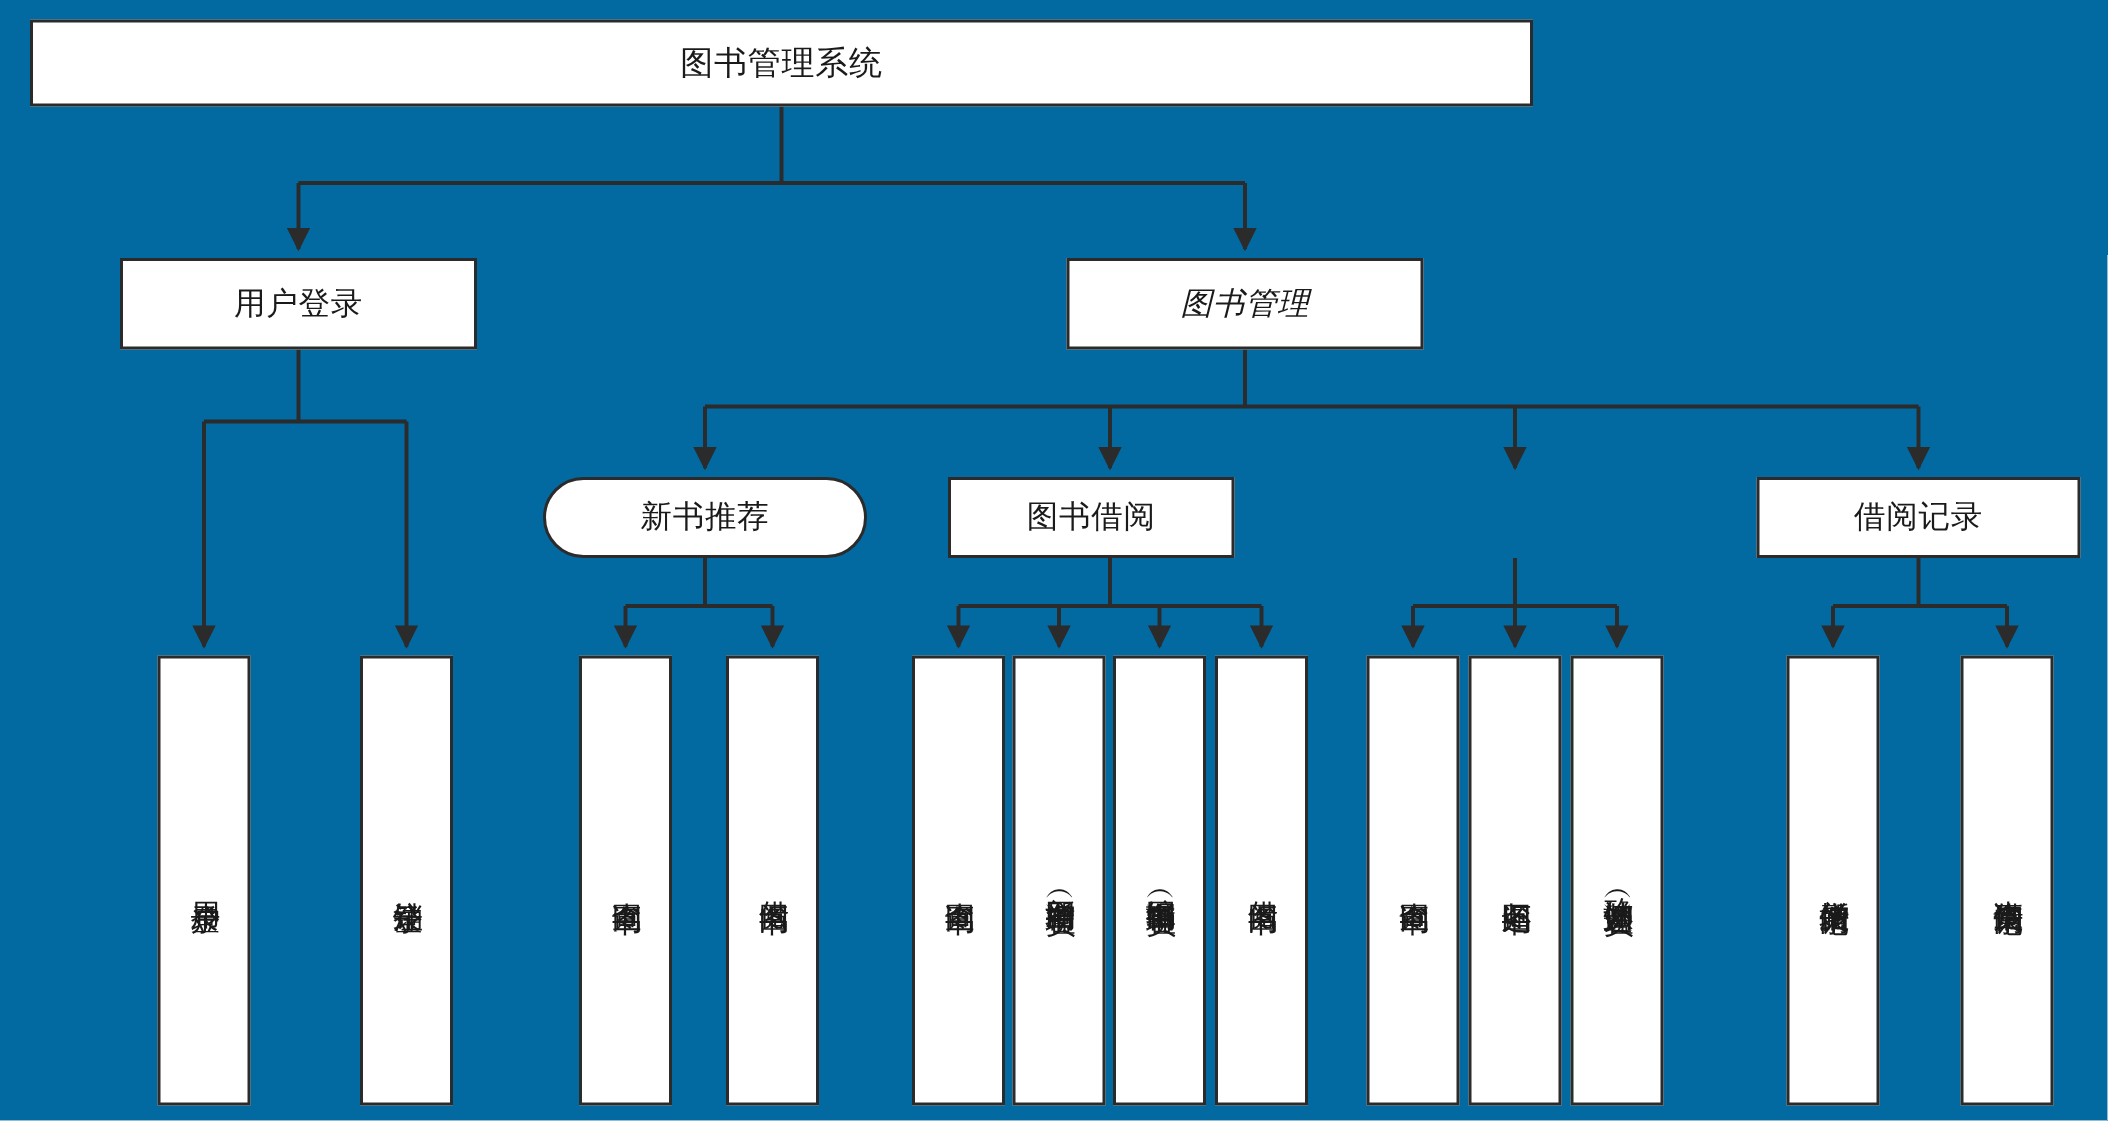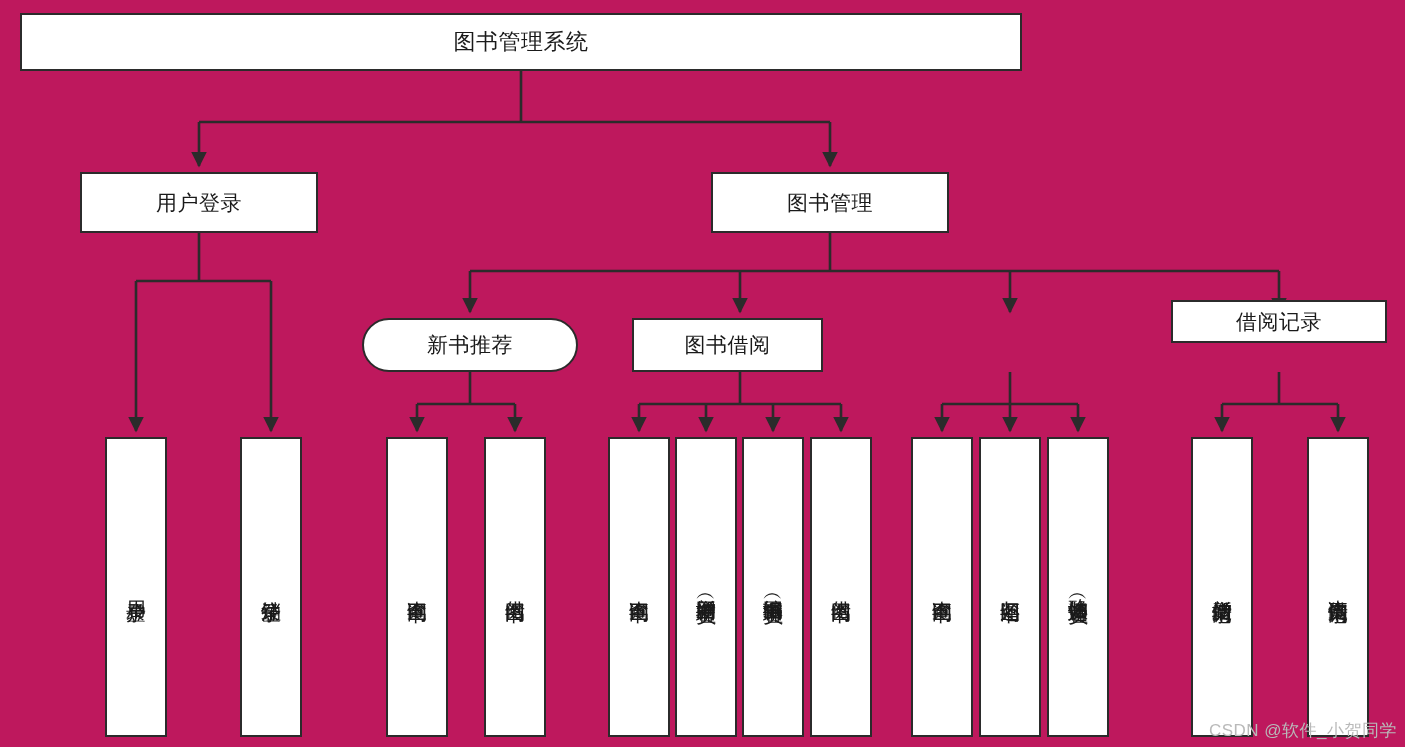--- a/index.html
+++ b/index.html
@@ -8,21 +8,21 @@
     padding: 0;
     background: #ffffff;
   }
   body {
     font-family: "Liberation Sans", "DejaVu Sans", sans-serif;
   }
   #diagram-root {
     position: relative;
     width: 1405px;
     height: 747px;
-    background: #be185d;
+    background: #0369a1;
     overflow: hidden;
   }
   #edge-layer {
     position: absolute;
     left: 0;
     top: 0;
     width: 1405px;
     height: 747px;
     pointer-events: none;
   }
@@ -129,34 +129,34 @@
   </svg>
 
   <div class="node node-h node-root" style="left:20px; top:13px; width:1002px; height:58px;">
     <span>图书管理系统</span>
   </div>
 
   <div class="node node-h" style="left:80px; top:172px; width:238px; height:61px;">
     <span>用户登录</span>
   </div>
 
-  <div class="node node-h" style="left:711px; top:172px; width:238px; height:61px;">
+  <div class="node node-h" style="left:711px; top:172px; width:238px; height:61px;font-style:italic;">
     <span>图书管理</span>
   </div>
 
   <div class="node node-h" style="left:362px; top:318px; width:216px; height:54px;border-radius:27px;">
     <span>新书推荐</span>
   </div>
 
   <div class="node node-h" style="left:632px; top:318px; width:191px; height:54px;">
     <span>图书借阅</span>
   </div>
 
 
-  <div class="node node-h" style="left:1171px; top:300px; width:216px; height:43px;">
+  <div class="node node-h" style="left:1171px; top:318px; width:216px; height:54px;">
     <span>借阅记录</span>
   </div>
 
   <div class="node node-v" style="left:105px; top:437px; width:62px; height:300px;">
     <span>用户登录</span>
   </div>
 
   <div class="node node-v" style="left:240px; top:437px; width:62px; height:300px;">
     <span>注销登录</span>
   </div>
@@ -198,15 +198,14 @@
   </div>
 
   <div class="node node-v" style="left:1191px; top:437px; width:62px; height:300px;">
     <span>新增借阅记录</span>
   </div>
 
   <div class="node node-v" style="left:1307px; top:437px; width:62px; height:300px;">
     <span>查询借阅记录</span>
   </div>
 
-  <div id="watermark">CSDN @软件_小贺同学</div>
 
 </div>
 
 </body></html>

